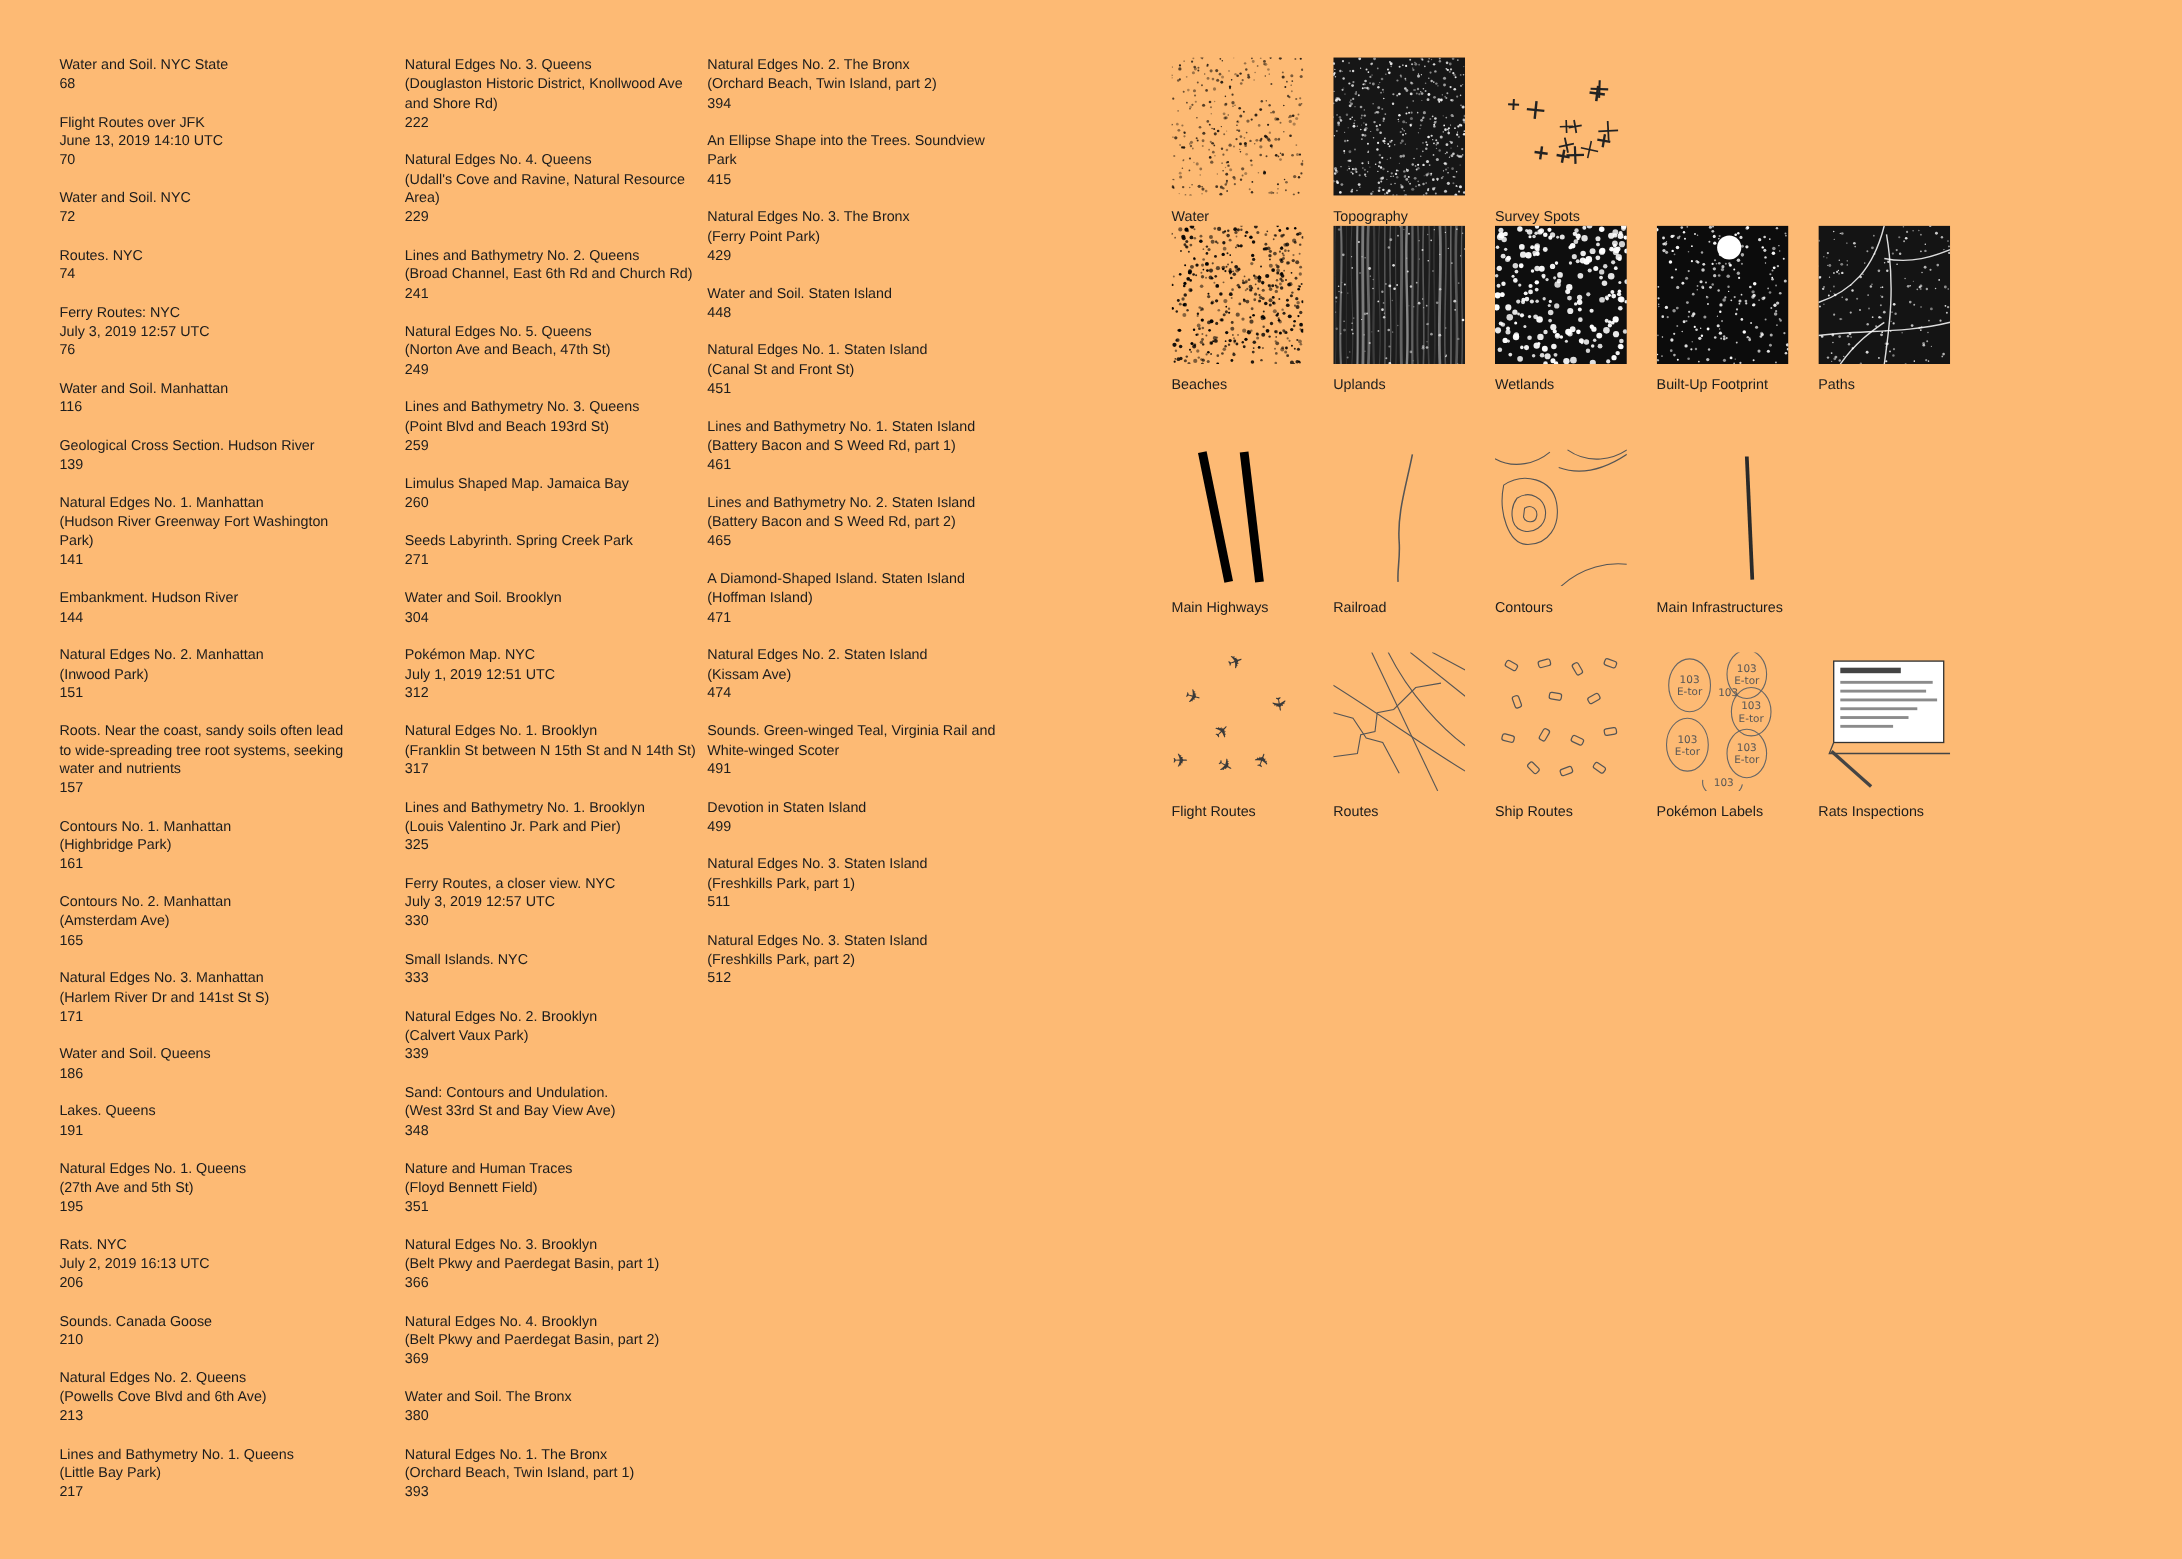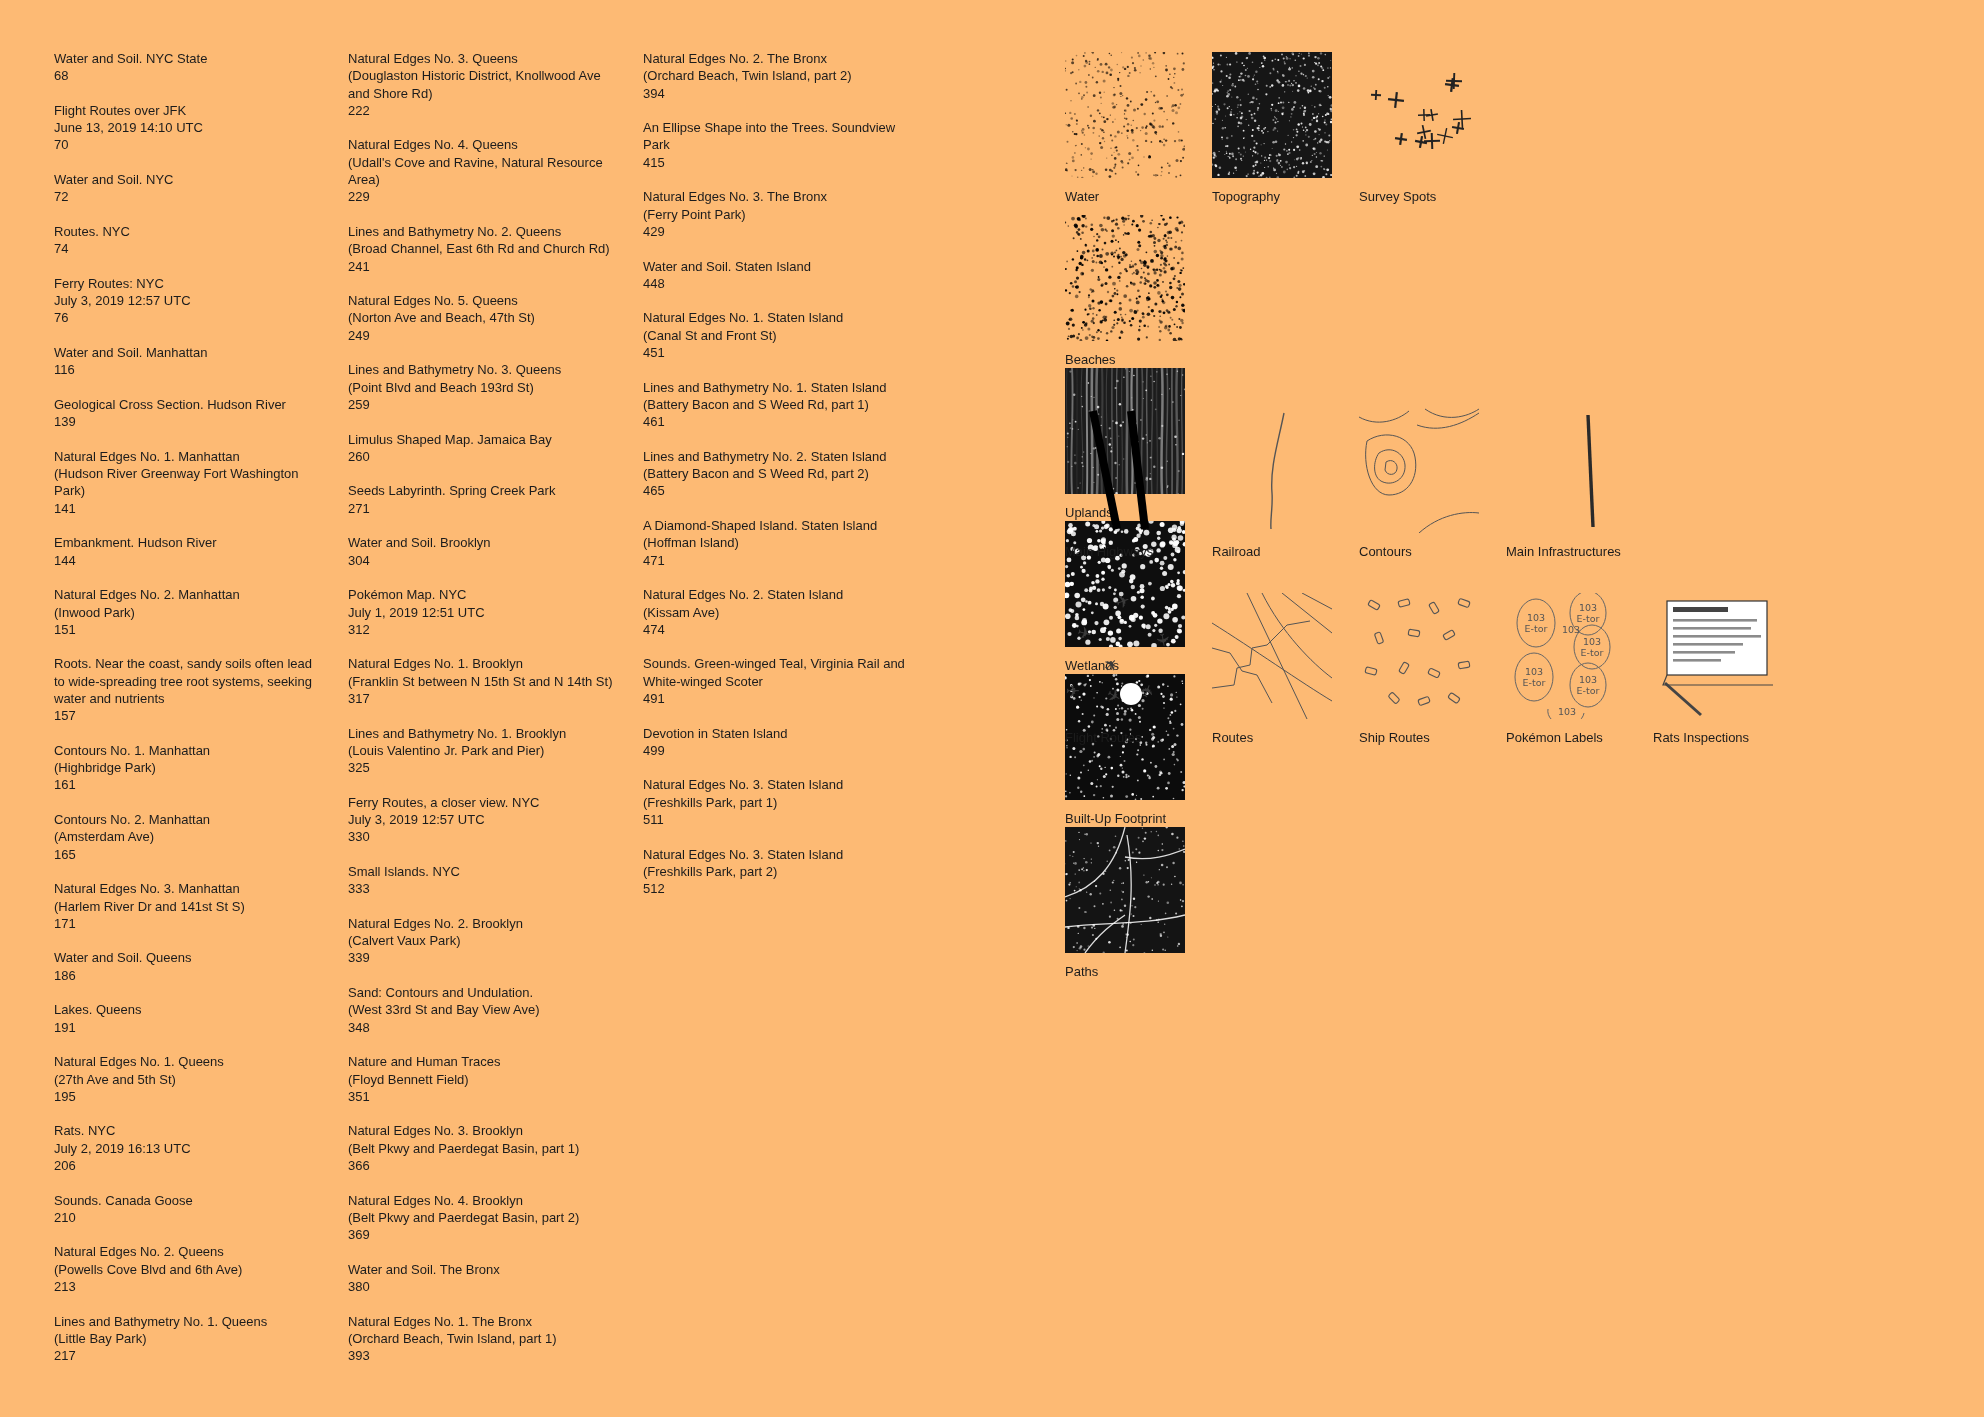--- a/index.html
+++ b/index.html
@@ -113,21 +113,21 @@
         <div class="line">Natural Edges No. 2. Queens</div>
         <div class="line">(Powells Cove Blvd and 6th Ave)</div>
         <div class="pageno">213</div>
       </div>
       <div class="entry">
         <div class="line">Lines and Bathymetry No. 1. Queens</div>
         <div class="line">(Little Bay Park)</div>
         <div class="pageno">217</div>
       </div>
     </div>
-  <div id="col-1" class="index-col" style="left:348px">
+  <div id="col-1" class="index-col" style="left:368px">
       <div class="entry">
         <div class="line">Natural Edges No. 3. Queens</div>
         <div class="line">(Douglaston Historic District, Knollwood Ave</div>
         <div class="line">and Shore Rd)</div>
         <div class="pageno">222</div>
       </div>
       <div class="entry">
         <div class="line">Natural Edges No. 4. Queens</div>
         <div class="line">(Udall's Cove and Ravine, Natural Resource</div>
         <div class="line">Area)</div>
@@ -1124,21 +1124,21 @@
               </g>
               <g transform="translate(86,84) rotate(12)" stroke="#222" stroke-width="1.4">
                 <line x1="-8" y1="0" x2="8" y2="0"></line>
                 <line x1="0" y1="-8" x2="0" y2="8"></line>
               </g>
             </svg>
           </div>
           <div class="legend-label">Survey Spots</div>
         </div>
       </div>
-      <div class="legend-row" style="top: 163px; flex-direction: column;">
+      <div class="legend-row" style="top: 153px;">
         <div class="legend-cell">
           <div class="thumb">
             <svg width="120" height="126" viewBox="0 0 120 126" xmlns="http://www.w3.org/2000/svg">
               <circle cx="100.3" cy="20.1" r="0.9" fill="#000" opacity="0.89"></circle>
               <circle cx="76.4" cy="62.4" r="1.4" fill="#000" opacity="0.66"></circle>
               <circle cx="72.6" cy="95.6" r="1.1" fill="#000" opacity="0.46"></circle>
               <circle cx="116.8" cy="105.4" r="1.7" fill="#000" opacity="0.45"></circle>
               <circle cx="49.9" cy="78.5" r="1.4" fill="#000" opacity="0.73"></circle>
               <circle cx="59.7" cy="41.0" r="1.8" fill="#000" opacity="0.50"></circle>
               <circle cx="42.0" cy="125.9" r="1.3" fill="#000" opacity="1.00"></circle>

